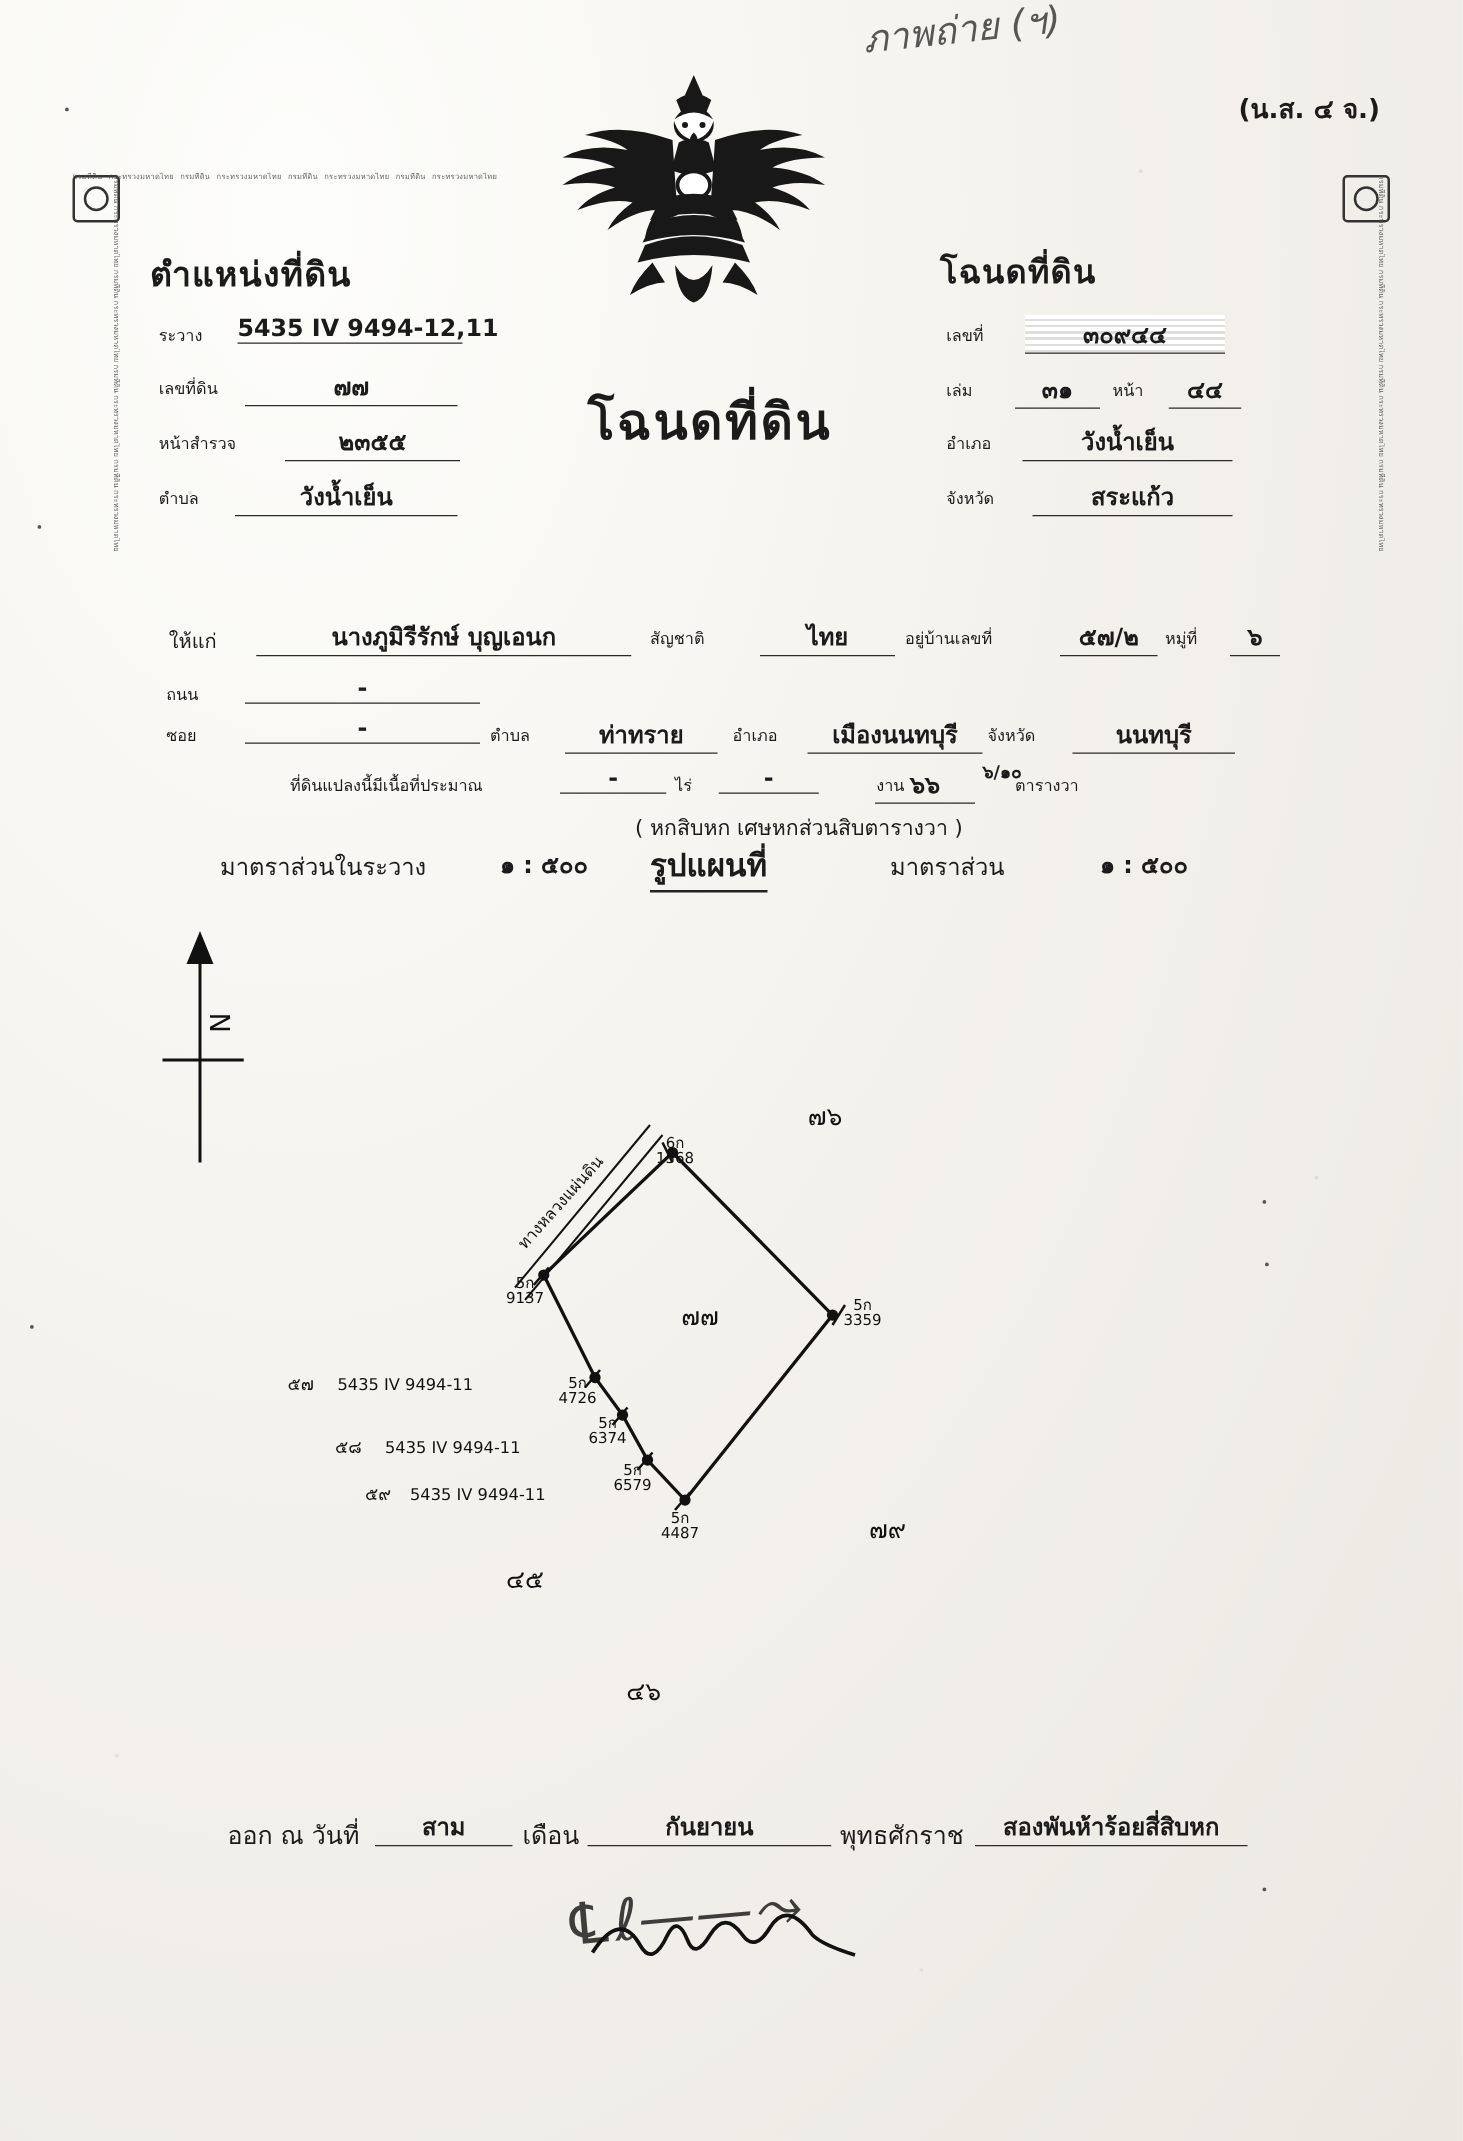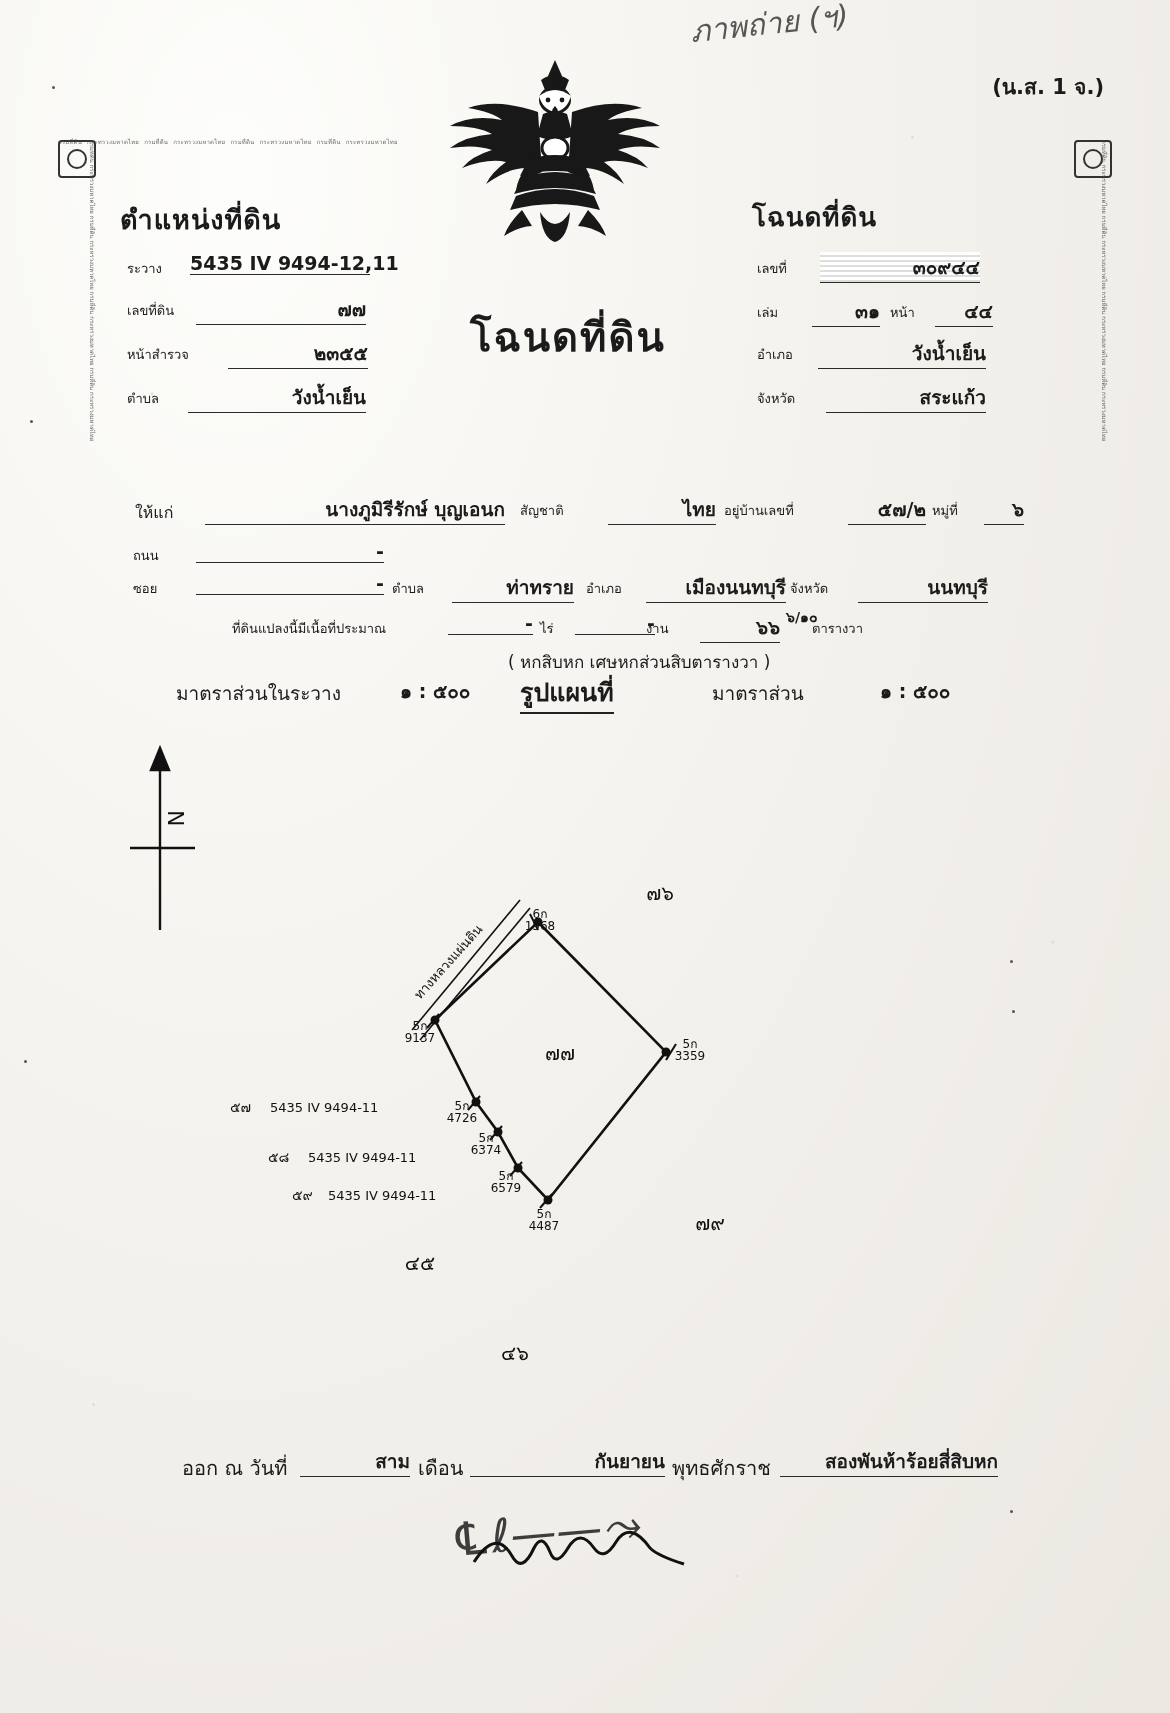--- a/index.html
+++ b/index.html
@@ -88,39 +88,39 @@
     position:absolute;right:66px;top:70px;font-size:21px;font-weight:600;
   }
   .scrawl{
     position:absolute;left:690px;top:0px;font-size:30px;color:#222;
     transform:rotate(-6deg);opacity:.75;font-style:italic;
   }
 
   
   .lbl{font-size:13px;}
   .val{font-size:19px;font-weight:600;}
-  .ul{border-bottom:1.4px solid #2a2a2a;display:inline-block;text-align:right;}
+  .ul{border-bottom:1.4px solid #2a2a2a;display:inline-block;text-align:center;}
 
   
   .mapwrap{position:absolute;left:120px;top:700px;width:930px;height:700px;}
   .mapwrap svg{width:100%;height:100%;}
   .sig{
     position:absolute;left:450px;top:1505px;font-size:46px;
     transform:rotate(-5deg);opacity:.8;font-style:italic;color:#111;
   }
   .dot{position:absolute;width:3px;height:3px;background:#555;border-radius:50%;}
 </style>
 </head>
 <body>
 
 <div class="page">
   <div class="noise"></div>
 
   <div class="scrawl hand">ภาพถ่าย (ฯ)</div>
-  <div class="nosor">(น.ส. 1 จ.)</div>
+  <div class="nosor">(น.ส. ๔ จ.)</div>
 
   <div class="garuda">
     <svg viewBox="0 0 290 200" xmlns="http://www.w3.org/2000/svg">
       <g fill="#181818">
 
         <path d="M145 8 l7 16 -7 6 -7 -6z"></path>
         <path d="M131 28 q14 -10 28 0 l-4 10 q-10 -6 -20 0z"></path>
 
         <ellipse cx="145" cy="48" rx="16" ry="14"></ellipse>
         <path d="M129 44 q16 -12 32 0 q-4 14 -16 16 q-12 -2 -16 -16z" fill="#fff"></path>
@@ -203,21 +203,21 @@
   <div class="abs val ul" style="left:452px;top:572px;width:122px">ท่าทราย</div>
   <div class="abs lbl" style="left:586px;top:578px">อำเภอ</div>
   <div class="abs val ul" style="left:646px;top:572px;width:140px">เมืองนนทบุรี</div>
   <div class="abs lbl" style="left:790px;top:578px">จังหวัด</div>
   <div class="abs val ul" style="left:858px;top:572px;width:130px">นนทบุรี</div>
 
   <div class="abs lbl" style="left:232px;top:618px">ที่ดินแปลงนี้มีเนื้อที่ประมาณ</div>
   <div class="abs val ul" style="left:448px;top:612px;width:85px">-</div>
   <div class="abs lbl" style="left:540px;top:618px">ไร่</div>
   <div class="abs val ul" style="left:575px;top:612px;width:80px">-</div>
-  <div class="abs lbl" style="left:646px;top:618px">งาน</div>
+  <div class="abs lbl" style="left:701px;top:618px">งาน</div>
   <div class="abs val ul" style="left:700px;top:612px;width:80px">๖๖</div>
   <div class="abs val" style="left:786px;top:606px;font-size:14px">๖/๑๐</div>
   <div class="abs lbl" style="left:812px;top:618px">ตารางวา</div>
   <div class="abs lbl" style="left:508px;top:648px;font-size:17px">( หกสิบหก เศษหกส่วนสิบตารางวา )</div>
 
   <div class="abs lbl" style="left:176px;top:678px;font-size:19px">มาตราส่วนในระวาง</div>
   <div class="abs val" style="left:400px;top:676px">๑ : ๕๐๐</div>
   <div class="abs" style="left:520px;top:672px;font-size:25px;font-weight:700;border-bottom:2px solid #222">รูปแผนที่</div>
   <div class="abs lbl" style="left:712px;top:678px;font-size:19px">มาตราส่วน</div>
   <div class="abs val" style="left:880px;top:676px">๑ : ๕๐๐</div>

